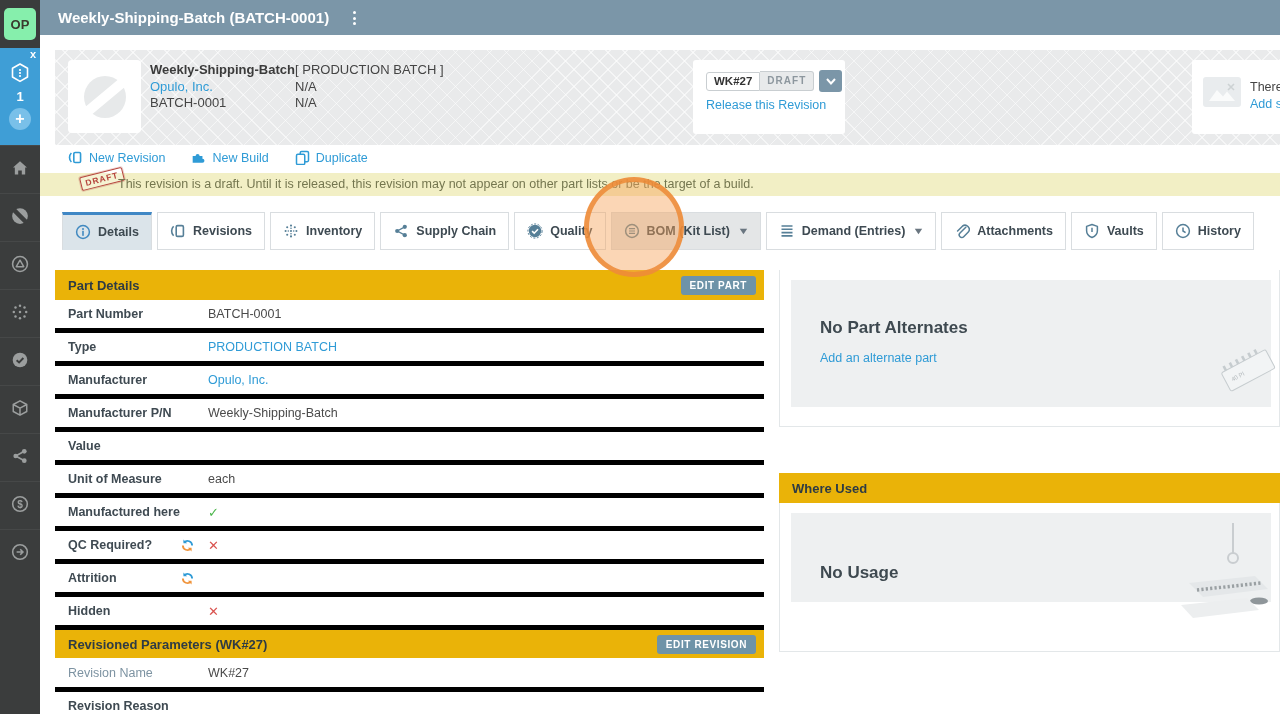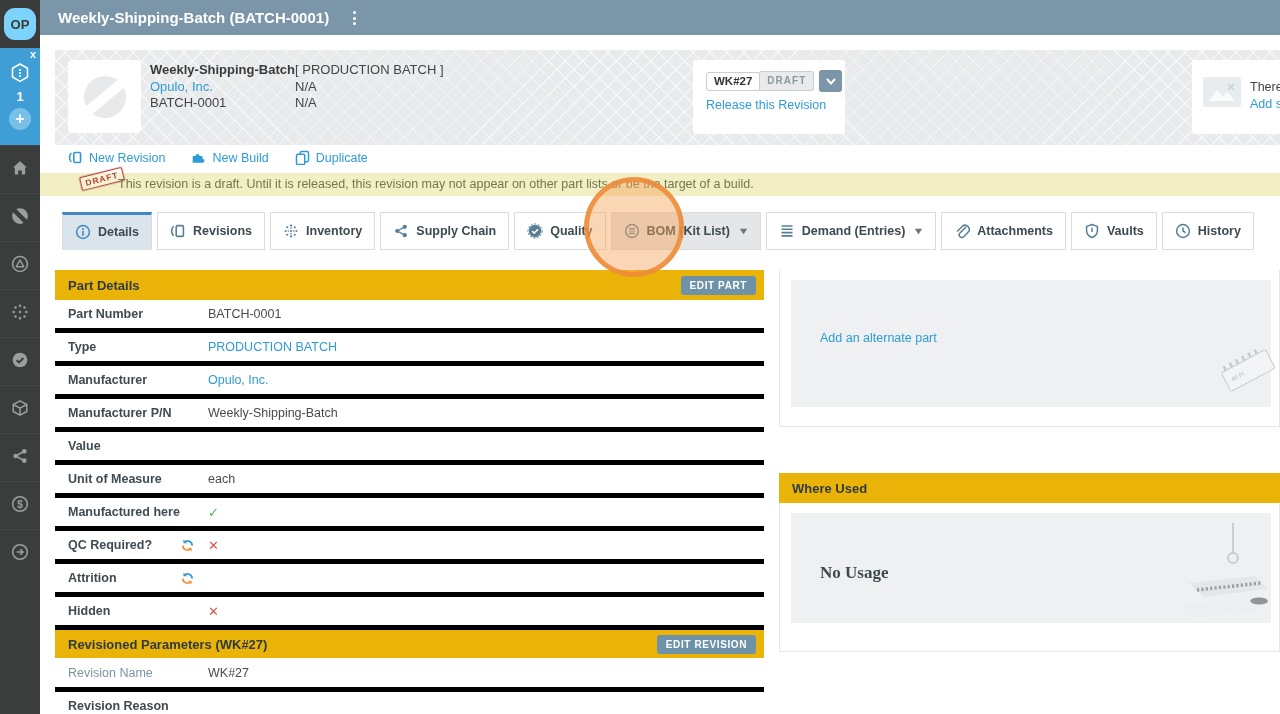--- a/index.html
+++ b/index.html
@@ -2,21 +2,21 @@
 <html><head>
 <meta charset="utf-8">
 <style>
   * { margin:0; padding:0; box-sizing:border-box; }
   html,body { width:1280px; height:714px; }
   body { font-family:"Liberation Sans", sans-serif; background:#fff; }
   .page { position:relative; width:1280px; height:714px; overflow:hidden; background:#fff; }
 
   
   .corner { position:absolute; left:0; top:0; width:40px; height:48px; background:#3a3c3c; z-index:6; }
-  .op-logo { position:absolute; left:4px; top:8px; width:32px; height:32px; background:#7dd3fc; border-radius:11px;
+  .op-logo { position:absolute; left:4px; top:8px; width:32px; height:32px; background:#86efac; border-radius:5px;
              display:flex; align-items:center; justify-content:center; font-size:13px; font-weight:bold; color:#3a3a2e; }
   .titlebar { position:absolute; left:40px; top:0; width:1240px; height:35px; background:#7b96a8; z-index:5;
               display:flex; align-items:center; }
   .titlebar .ptitle { margin-left:18px; color:#fff; font-size:15px; font-weight:bold; }
   .kebab { position:absolute; left:307px; top:8px; width:14px; height:20px; display:flex; flex-direction:column;
            align-items:center; justify-content:center; gap:2.5px; cursor:pointer; }
   .kebab i { width:3px; height:3px; border-radius:50%; background:#fff; }
 
   
   .sidebar { position:absolute; left:0; top:48px; width:40px; height:666px; background:#3b3d3d; z-index:6; }
@@ -97,21 +97,21 @@
   .tvalue.cross { color:#d9534f; font-size:13px; font-weight:bold; font-family:"DejaVu Sans",sans-serif; }
   .rev-head { margin-top:0; }
   .cutrow { height:12px; overflow:hidden; border-bottom:none; }
 
   .right-col { position:absolute; left:779px; top:270px; width:501px; }
   .rpanel-body { background:#fff; border:1px solid #e3e7e9; border-top:none; position:relative; }
   .alt-body { height:157px; }
   .wu-body { height:149px; }
   .graybox { position:absolute; left:11px; right:8px; top:10px; background:#eef0f1; }
   .alt-box { height:127px; padding:38px 0 0 29px; }
-  .wu-box { height:110px; padding:50px 0 0 29px;font-family:Liberation Serif, serif; }
+  .wu-box { height:89px; padding:50px 0 0 29px; }
   .nohead { font-size:17px; font-weight:bold; color:#3e4950; }
   .addlink { display:inline-block; margin-top:13px; font-size:12.5px; }
   .wu-gap { height:16px; }
   .chip-ill { position:absolute; right:-14px; top:64px; pointer-events:none; }
   .noz-ill { position:absolute; right:-4px; top:4px; pointer-events:none; }
 </style>
 </head>
 <body>
 
 <div class="page">
@@ -449,20 +449,21 @@
     <div class="trow tall cutrow">
       <div class="tlabel" style="align-self:flex-start; padding-top:7px;">Revision Reason</div>
     </div>
   </div>
 
   <div class="right-col">
 
     <div>
       <div class="rpanel-body alt-body">
         <div class="graybox alt-box">
+          <div class="nohead">No Part Alternates</div>
           <span class="addlink lnk">Add an alternate part</span>
           <svg class="chip-ill" width="74" height="52" viewBox="0 0 74 52">
             <g transform="rotate(-28 37 26)">
               <rect x="12" y="16" width="50" height="21" rx="2" fill="#f2f4f5" stroke="#c6cccf" stroke-width="1"></rect>
               <rect x="16" y="11" width="2.6" height="5" fill="#c6cccf"></rect>
                 <rect x="23" y="11" width="2.6" height="5" fill="#c6cccf"></rect>
                 <rect x="30" y="11" width="2.6" height="5" fill="#c6cccf"></rect>
                 <rect x="37" y="11" width="2.6" height="5" fill="#c6cccf"></rect>
                 <rect x="44" y="11" width="2.6" height="5" fill="#c6cccf"></rect>
                 <rect x="51" y="11" width="2.6" height="5" fill="#c6cccf"></rect>

